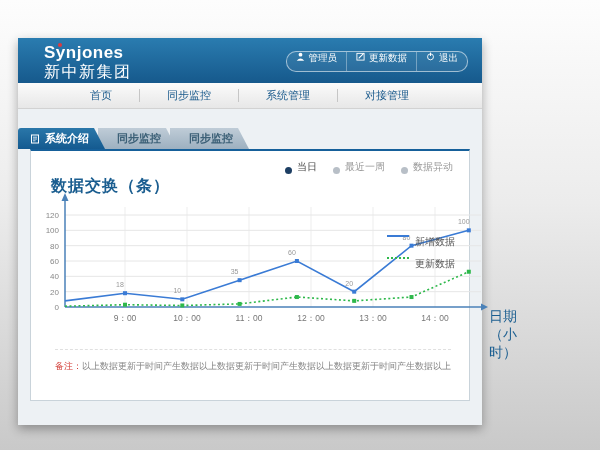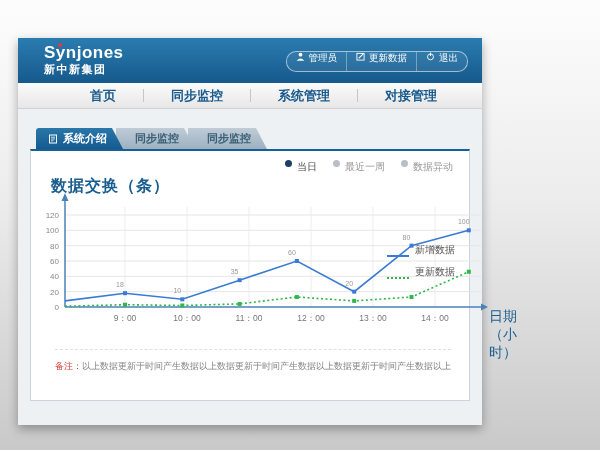--- a/index.html
+++ b/index.html
@@ -8,54 +8,54 @@
     background:linear-gradient(180deg,#fdfdfd 0%,#ececec 45%,#c9c9c9 100%);
     font-family:"Liberation Sans",sans-serif;
   }
   .window{position:absolute;left:18px;top:38px;width:464px;height:387px;
     background:#edf1f4;box-shadow:0 4px 10px rgba(0,0,0,.32);}
   
   header{position:relative;height:45px;background:linear-gradient(180deg,#2a7cb0,#16598c);}
   .logo{position:absolute;left:26px;top:5px;color:#fff;line-height:1.15}
   .logo-main{font-size:17px;font-weight:bold;position:relative;letter-spacing:.5px}
   .logo-dot{position:absolute;width:4px;height:4px;background:#e0393e;border-radius:50%;left:14px;top:0}
-  .logo-sub{font-size:11px;font-weight:bold;letter-spacing:1.5px}
+  .logo-sub{font-size:16px;font-weight:normal;letter-spacing:1.5px}
   .app-title{position:absolute;left:104px;top:15px;color:#fff;font-size:14px;letter-spacing:2px}
   .user-pill{position:absolute;right:14px;top:13px;height:19px;display:flex;align-items:center;
     border:1px solid rgba(255,255,255,.55);border-radius:10px;background:rgba(255,255,255,.07)}
   .u-item{display:flex;align-items:flex-start;gap:4px;padding:0 9px;color:#fff;font-size:9.5px;cursor:pointer;height:100%}
   .u-item + .u-item{border-left:1px solid rgba(255,255,255,.35)}
   .u-item svg{width:9px;height:9px;flex:0 0 auto}
   
   nav{height:25px;background:linear-gradient(180deg,#fbfbfb,#e7e7e7);border-bottom:1px solid #d2d2d2;
     display:flex;align-items:center;padding-left:45px}
-  .nav-item{font-size:13px;font-weight:bold;color:#1a5a8c;padding:0 27px;cursor:pointer;line-height:13px}
+  .nav-item{font-size:11px;font-weight:normal;color:#1a5a8c;padding:0 27px;cursor:pointer;line-height:13px}
   .nav-item:not(:last-child){border-right:1px solid #c6c6c6}
   
   .content{padding-top:19px}
-  .tabs{display:flex;margin-left:18px;height:21px;position:relative}
+  .tabs{display:flex;margin-left:0;height:21px;position:relative}
   .tab{height:21px;display:flex;align-items:center;gap:5px;font-size:11px;font-weight:bold;cursor:pointer;
     padding:0 16px 0 12px;clip-path:polygon(0 0,calc(100% - 11px) 0,100% 100%,0 100%);position:relative}
   .tab.active{background:linear-gradient(180deg,#2a77a9,#145a90);color:#fff;border-radius:3px 0 0 0}
   .tab.inactive{background:linear-gradient(180deg,#bfccd7,#9db0c0);color:#3c6077;margin-left:-7px;padding-left:19px}
   .panel{position:relative;margin:0 12px;height:252px;background:#fff;
     border:1px solid #c9d3da;border-top:2px solid #16609a;box-sizing:border-box}
   
   .radios{position:absolute;top:9px;right:16px;display:flex;gap:16px}
-  .radio{display:flex;align-items:flex-start;gap:5px;font-size:10px;color:#999;cursor:pointer}
+  .radio{display:flex;align-items:flex-end;gap:5px;font-size:10px;color:#999;cursor:pointer}
   .radio .dot{width:7px;height:7px;border-radius:50%;background:#b8bfc7}
   .radio.sel{color:#444}
   .radio.sel .dot{background:#1d3e63}
   
   .ylabel{position:absolute;left:20px;top:25px;font-size:16px;font-weight:bold;color:#1b5e90;letter-spacing:1px}
   #chart{position:absolute;left:10px;top:36px}
   #chart text{font-family:"Liberation Sans",sans-serif}
   .xlabel{position:absolute;left:458px;top:157px;font-size:14px;font-weight:normal;color:#1b5e90}
   .legend{position:absolute;right:14px;top:84px}
-  .legend-item{display:flex;align-items:flex-end;gap:6px;font-size:10px;color:#555;height:22px}
+  .legend-item{display:flex;align-items:flex-start;gap:6px;font-size:10px;color:#555;height:22px}
   .lline{width:22px;border-top:2px solid #333}
   .lline.dotted{border-top-style:dotted}
   
   .note{position:absolute;left:24px;right:18px;top:198px;border-top:1px dashed #e0e0e0;
     padding-top:10px;font-size:9px;color:#858585;white-space:nowrap;overflow:hidden}
   .note-red{color:#d23b35}
 </style>
 </head>
 <body>
 

